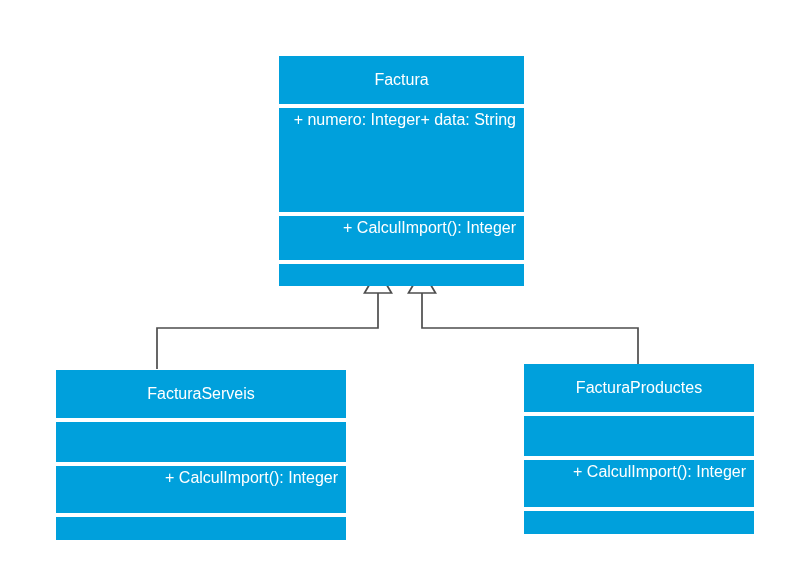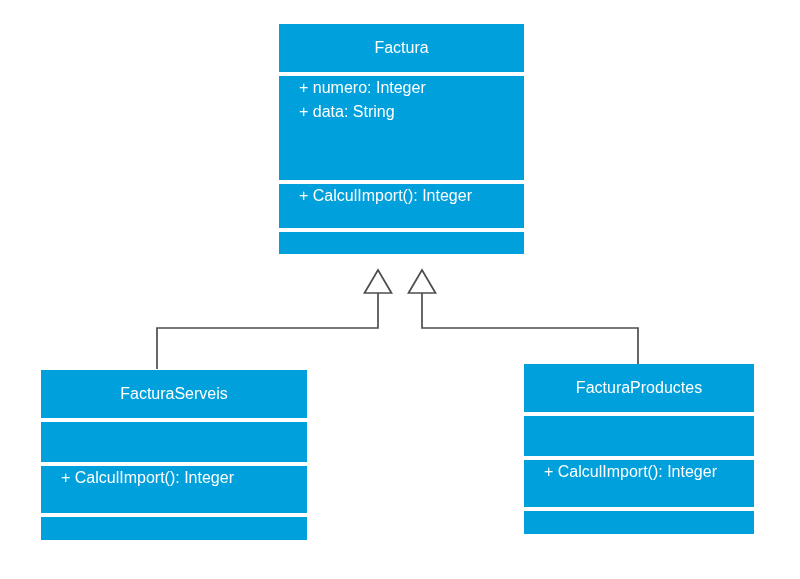--- a/index.html
+++ b/index.html
@@ -47,40 +47,40 @@
     flex: 0 0 auto;
   }
   .compartment.name {
     display: flex;
     align-items: center;
     justify-content: center;
   }
   .compartment.attrs,
   .compartment.methods {
     display: flex;
-    flex-direction: column;
-    justify-content: flex-start;
+    flex-direction: row;
+    justify-content: flex-end;
     padding-left: 20px;
     padding-right: 8px;
   }
   .compartment.attrs .member,
   .compartment.methods .member {
     line-height: 24px;
     white-space: nowrap;
   }
   .compartment.extra { flex: 1 1 auto; }
 
   
-  .class-factura { left: 279px; top: 24px; width: 245px; height: 230px; }
+  .class-factura { left: 279px; top: 56px; width: 245px; height: 230px; }
   .class-factura .name    { height: 48px; }
   .class-factura .attrs   { height: 104px; }
   .class-factura .methods { height: 44px; }
 
   
-  .class-serveis   { left: 41px;  top: 370px; width: 266px; height: 170px; }
+  .class-serveis   { left: 56px;  top: 370px; width: 290px; height: 170px; }
   .class-productes { left: 524px; top: 364px; width: 230px; height: 170px; }
   .class-serveis .name,    .class-productes .name    { height: 48px; }
   .class-serveis .attrs,   .class-productes .attrs   { height: 40px; }
   .class-serveis .methods, .class-productes .methods { height: 47px; }
 </style>
 </head>
 <body>
 
 <div class="canvas">
 

